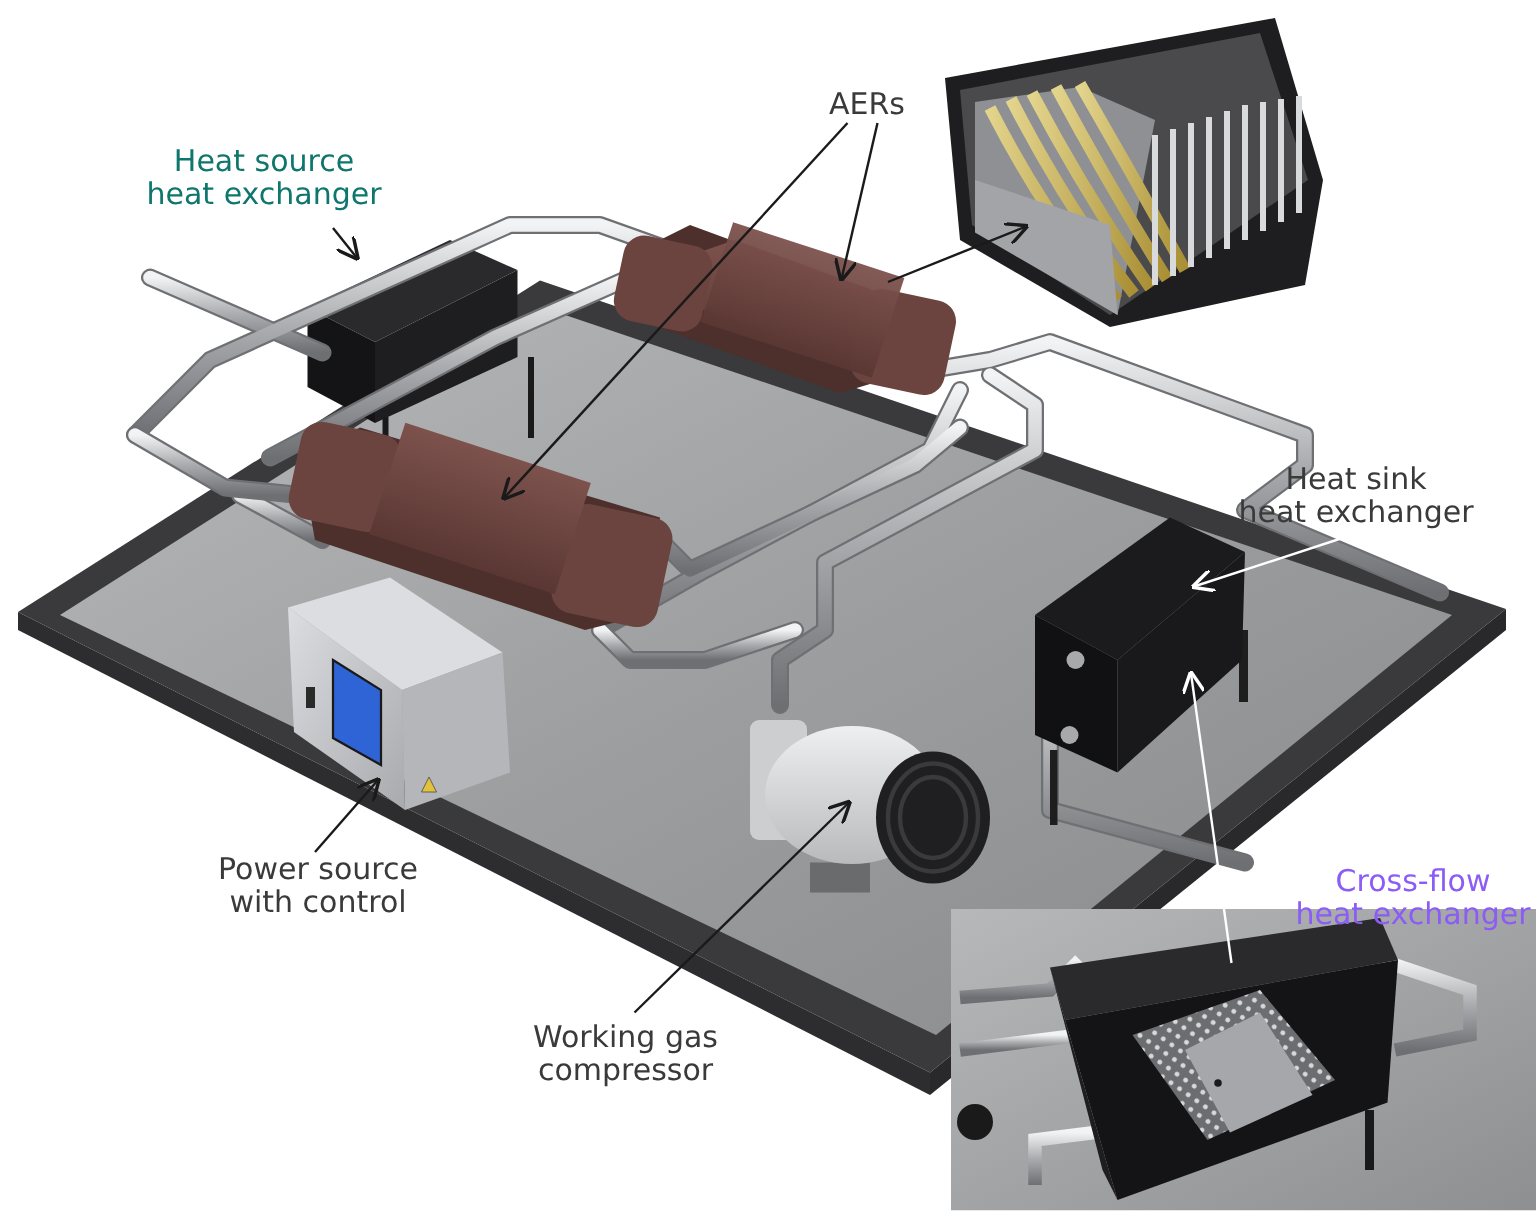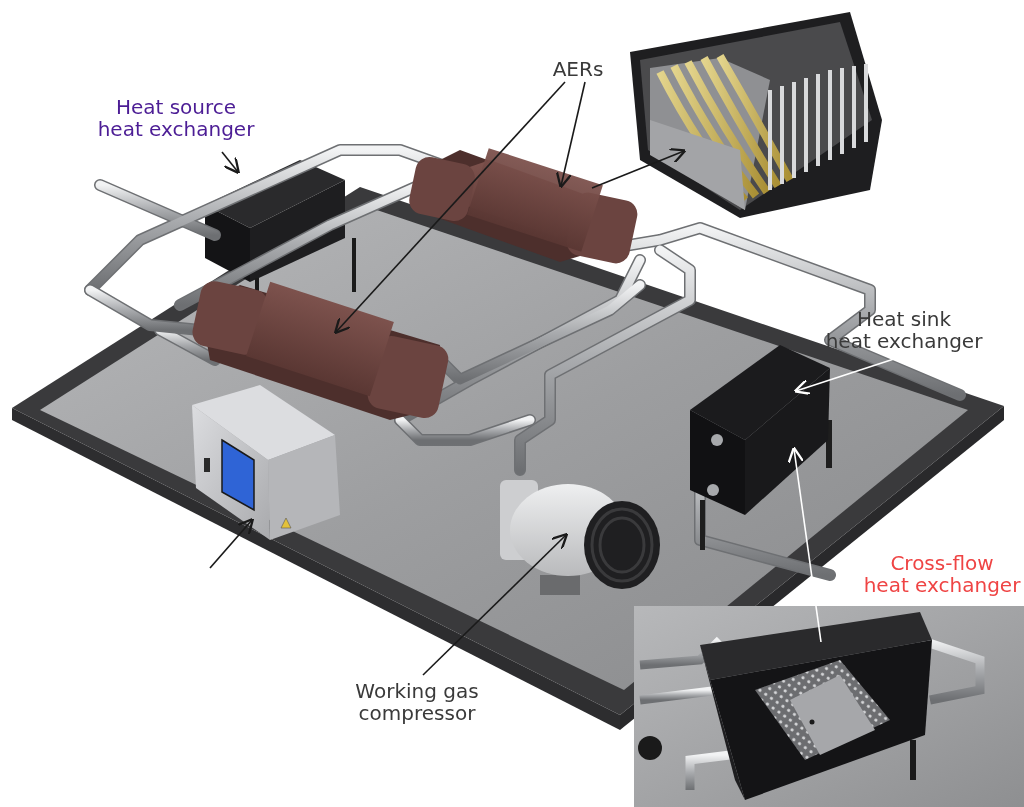--- a/index.html
+++ b/index.html
@@ -199,32 +199,36 @@
         <line x1="565" y1="82" x2="336" y2="332" stroke="#1a1a1a" stroke-width="1.6" marker-end="url(#arrowDark)"></line>
         <line x1="585" y1="82" x2="561" y2="186" stroke="#1a1a1a" stroke-width="1.6" marker-end="url(#arrowDark)"></line>
         <line x1="592" y1="188" x2="684" y2="151" stroke="#1a1a1a" stroke-width="1.6" marker-end="url(#arrowDark)"></line>
         <line x1="900" y1="357" x2="796" y2="391" stroke="#ffffff" stroke-width="1.6" marker-end="url(#arrowLight)"></line>
         <line x1="821" y1="642" x2="794" y2="449" stroke="#ffffff" stroke-width="1.6" marker-end="url(#arrowLight)"></line>
         <line x1="210" y1="568" x2="252" y2="520" stroke="#1a1a1a" stroke-width="1.6" marker-end="url(#arrowDark)"></line>
         <line x1="423" y1="675" x2="566" y2="535" stroke="#1a1a1a" stroke-width="1.6" marker-end="url(#arrowDark)"></line>
       </g>
   </svg>
 
-  <div class="label" id="lbl-heat-source" style="left: 176px; top: 96px; color: #4c1d95;">
+  <div class="label" id="lbl-heat-source" style="left: 176px; top: 96px; color: #0f766e;">
     <span>Heat source</span>
     <span>heat exchanger</span>
   </div>
   <div class="label" id="lbl-aers" style="left: 578px; top: 58px; color: rgb(58, 58, 58);">
     <span>AERs</span>
   </div>
   <div class="label" id="lbl-heat-sink" style="left: 904px; top: 308px; color: rgb(58, 58, 58);">
     <span>Heat sink</span>
     <span>heat exchanger</span>
   </div>
-  <div class="label" id="lbl-cross-flow" style="left: 942px; top: 552px; color: #ef4444; text-align: center;">
+  <div class="label" id="lbl-cross-flow" style="left: 942px; top: 576px; color: #8b5cf6; text-align: center;">
     <span>Cross-flow</span>
     <span>heat exchanger</span>
+  </div>
+  <div class="label" id="lbl-power-source" style="left: 212px; top: 568px; color: rgb(58, 58, 58);">
+    <span>Power source</span>
+    <span>with control</span>
   </div>
   <div class="label" id="lbl-compressor" style="left: 417px; top: 680px; color: rgb(58, 58, 58);">
     <span>Working gas</span>
     <span>compressor</span>
   </div>
 </div>
 
 </body></html>

